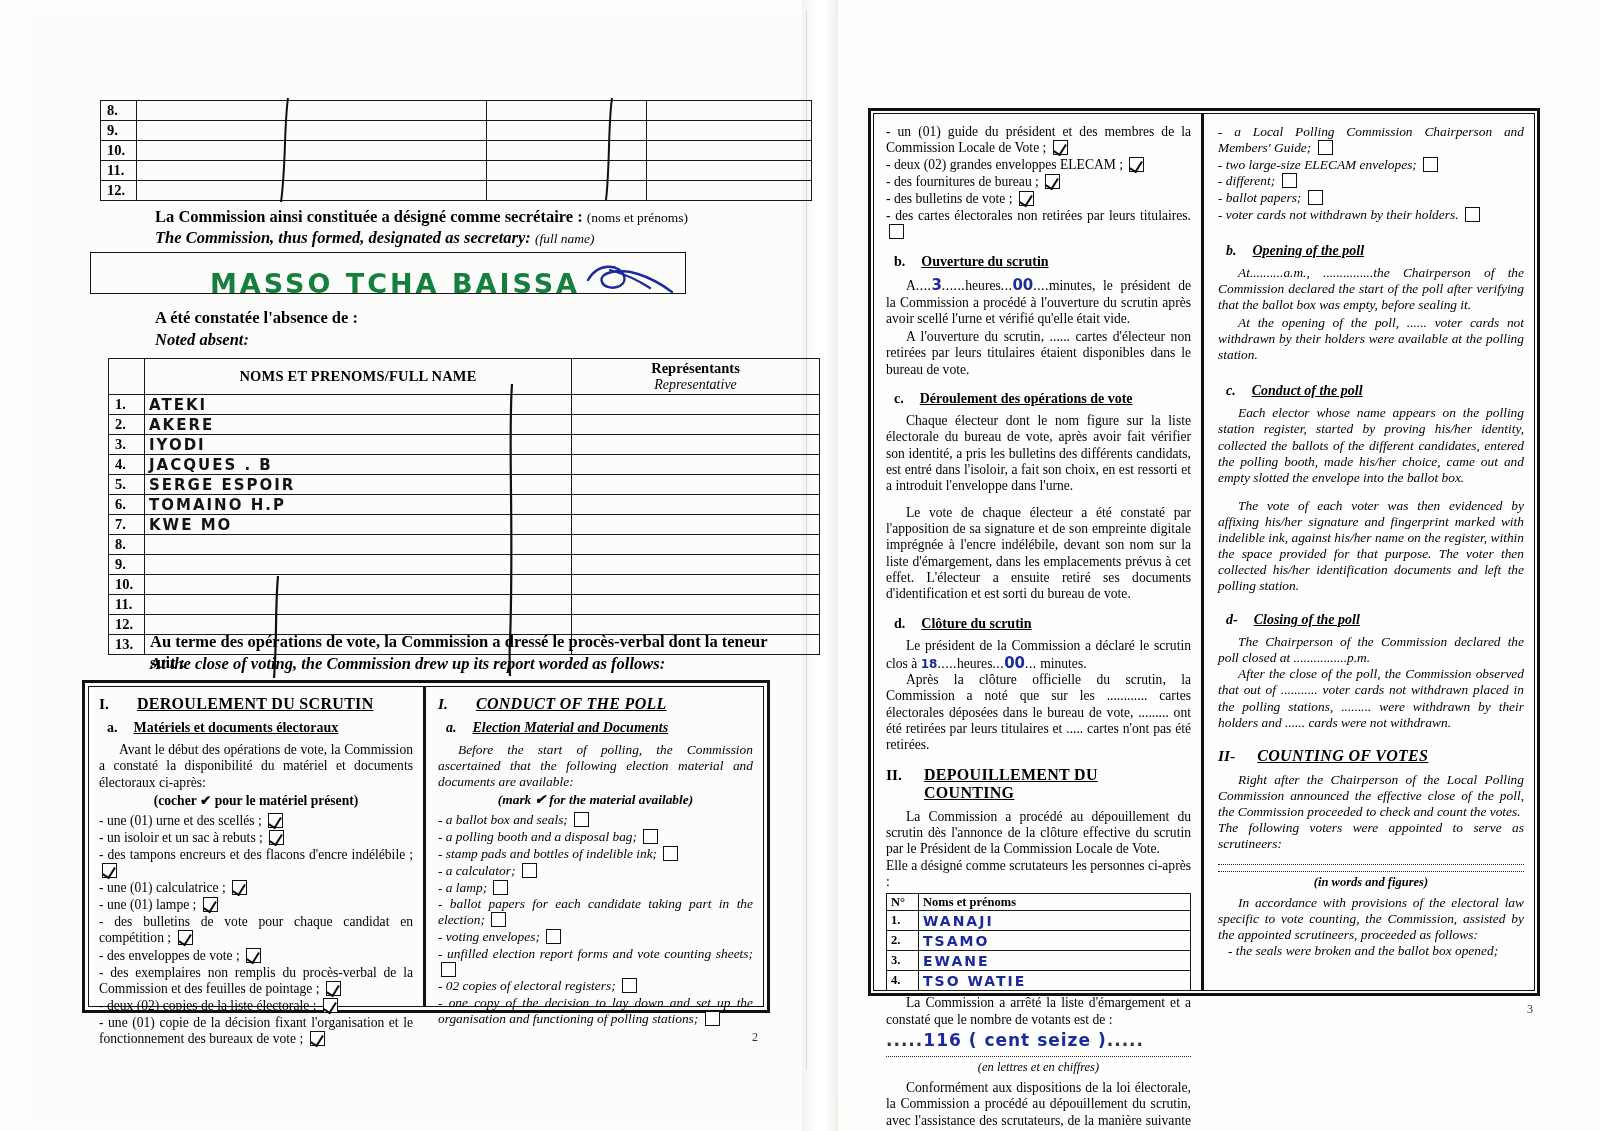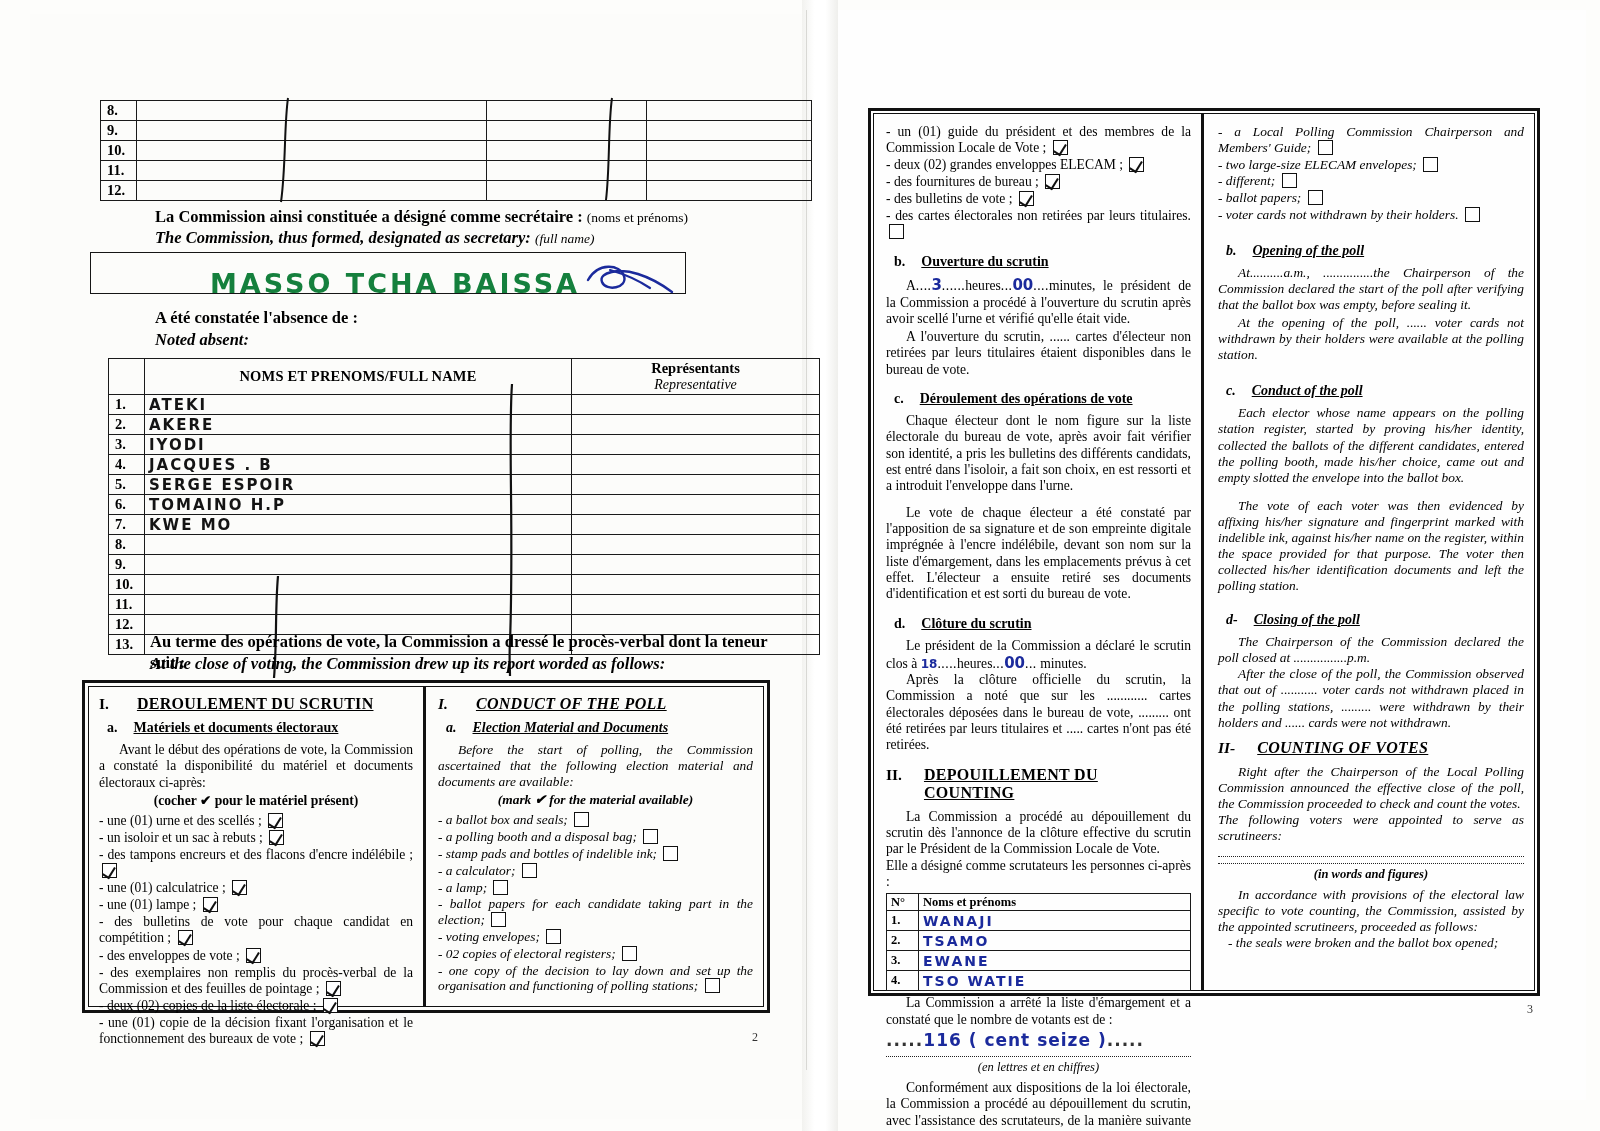--- a/index.html
+++ b/index.html
@@ -401,20 +401,21 @@
         <div class="body-en indent">Before the start of polling, the Commission ascertained that the following election material and documents are available:</div>
         <div class="body-en center" style="font-weight:bold;margin-top:2px;">(mark ✔ for the material available)</div>
         <ul class="cklist body-en" id="enItems">
             <li><span>- a ballot box and seals; </span><span class="cb"></span></li>
             <li><span>- a polling booth and a disposal bag; </span><span class="cb"></span></li>
             <li><span>- stamp pads and bottles of indelible ink; </span><span class="cb"></span></li>
             <li><span>- a calculator; </span><span class="cb"></span></li>
             <li><span>- a lamp; </span><span class="cb"></span></li>
             <li><span>- ballot papers for each candidate taking part in the election; </span><span class="cb"></span></li>
             <li><span>- voting envelopes; </span><span class="cb"></span></li>
+            <li><span>- unfilled election report forms and vote counting sheets; </span><span class="cb"></span></li>
             <li><span>- 02 copies of electoral registers; </span><span class="cb"></span></li>
             <li><span>- one copy of the decision to lay down and set up the organisation and functioning of polling stations; </span><span class="cb"></span></li>
           </ul>
       </div>
     </div>
   </div>
 </div>
 
 <div class="pagenum l">2</div>
 
@@ -525,21 +526,21 @@
         <div class="body-en indent">Each elector whose name appears on the polling station register, started by proving his/her identity, collected the ballots of the different candidates, entered the polling booth, made his/her choice, came out and empty slotted the envelope into the ballot box.</div>
         <div class="body-en indent" style="margin-top:12px;">The vote of each voter was then evidenced by affixing his/her signature and fingerprint marked with indelible ink, against his/her name on the register, within the space provided for that purpose. The voter then collected his/her identification documents and left the polling station.</div>
 
         <div class="subhead it-h" style="margin-top:18px;">
           <span class="sn">d-</span>
           <span class="st">Closing of the poll</span>
         </div>
         <div class="body-en indent">The Chairperson of the Commission declared the poll closed at ................p.m.</div>
         <div class="body-en indent">After the close of the poll, the Commission observed that out of ........... voter cards not withdrawn placed in the polling stations, ......... were withdrawn by their holders and ...... cards were not withdrawn.</div>
 
-        <div class="romhead it-h" style="margin-top:8px; gap:22px;">
+        <div class="romhead it-h" style="margin-top:16px; gap:22px;">
           <span class="rn">II-</span>
           <span class="rt">COUNTING OF VOTES</span>
         </div>
         <div class="body-en indent">Right after the Chairperson of the Local Polling Commission announced the effective close of the poll, the Commission proceeded to check and count the votes.</div>
         <div class="body-en">The following voters were appointed to serve as scrutineers:</div>
 
 
         <span class="dots" style="margin-top:12px;"></span>
         <span class="dots"></span>
         <div class="tiny-center" style="font-weight:bold;">(in words and figures)</div>

